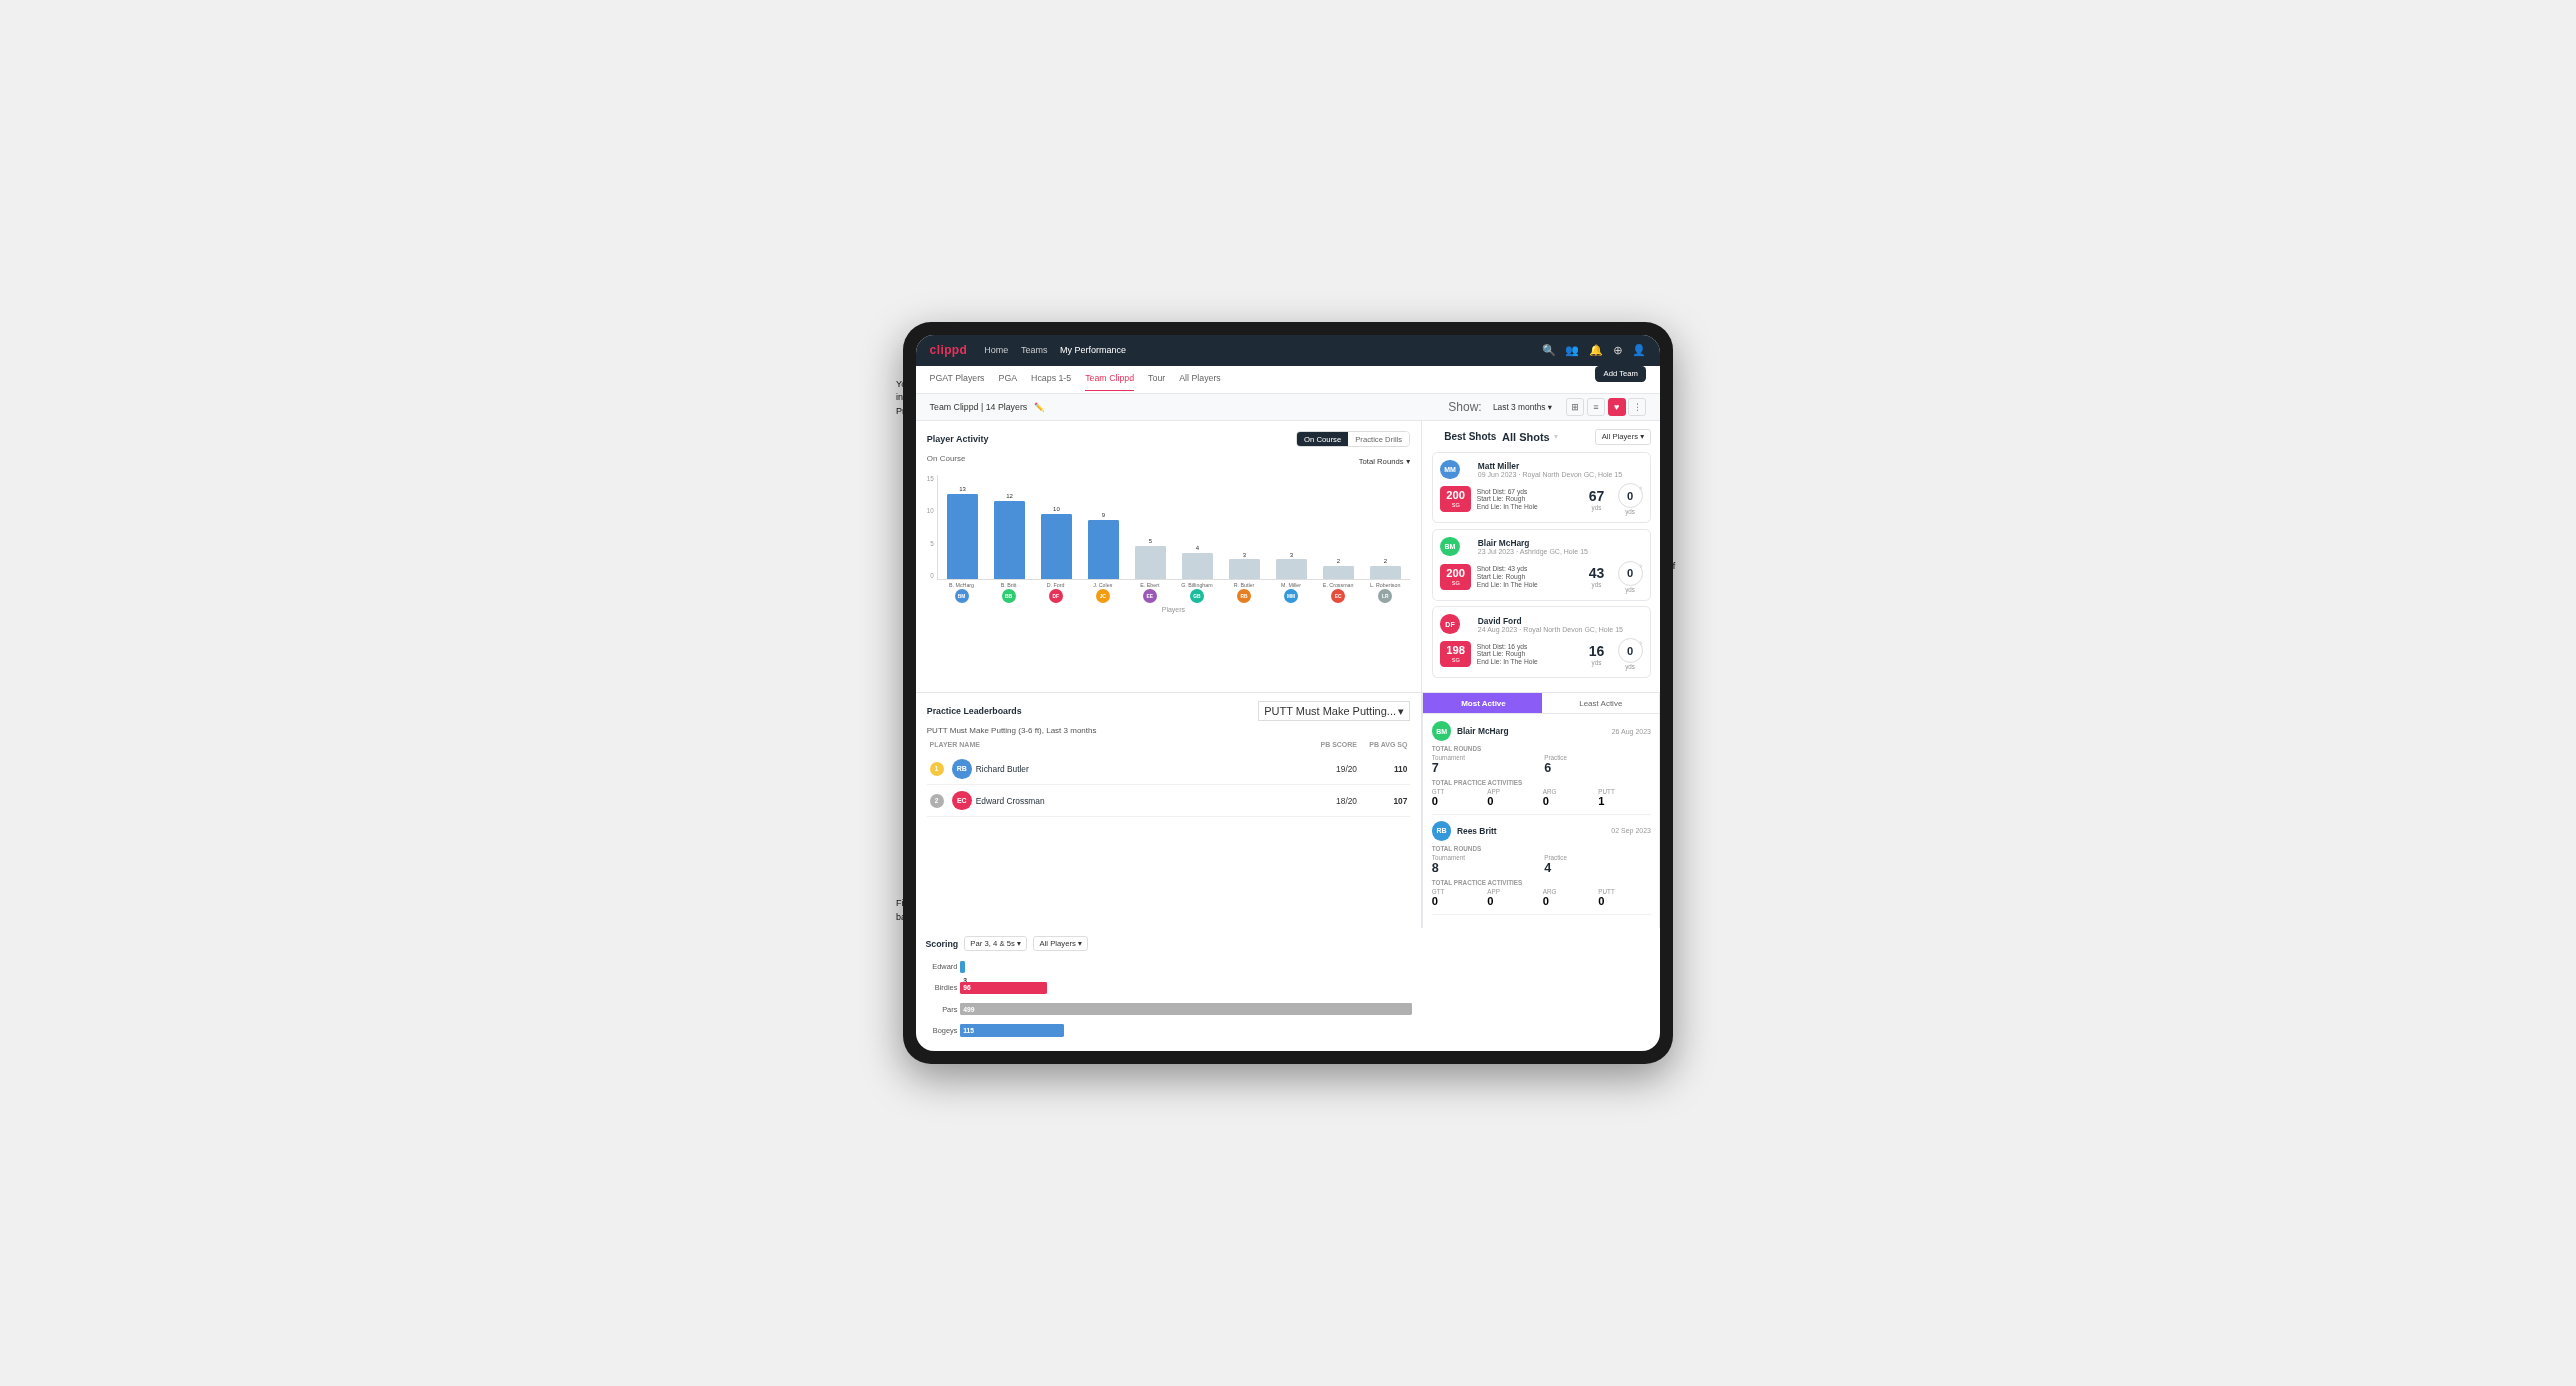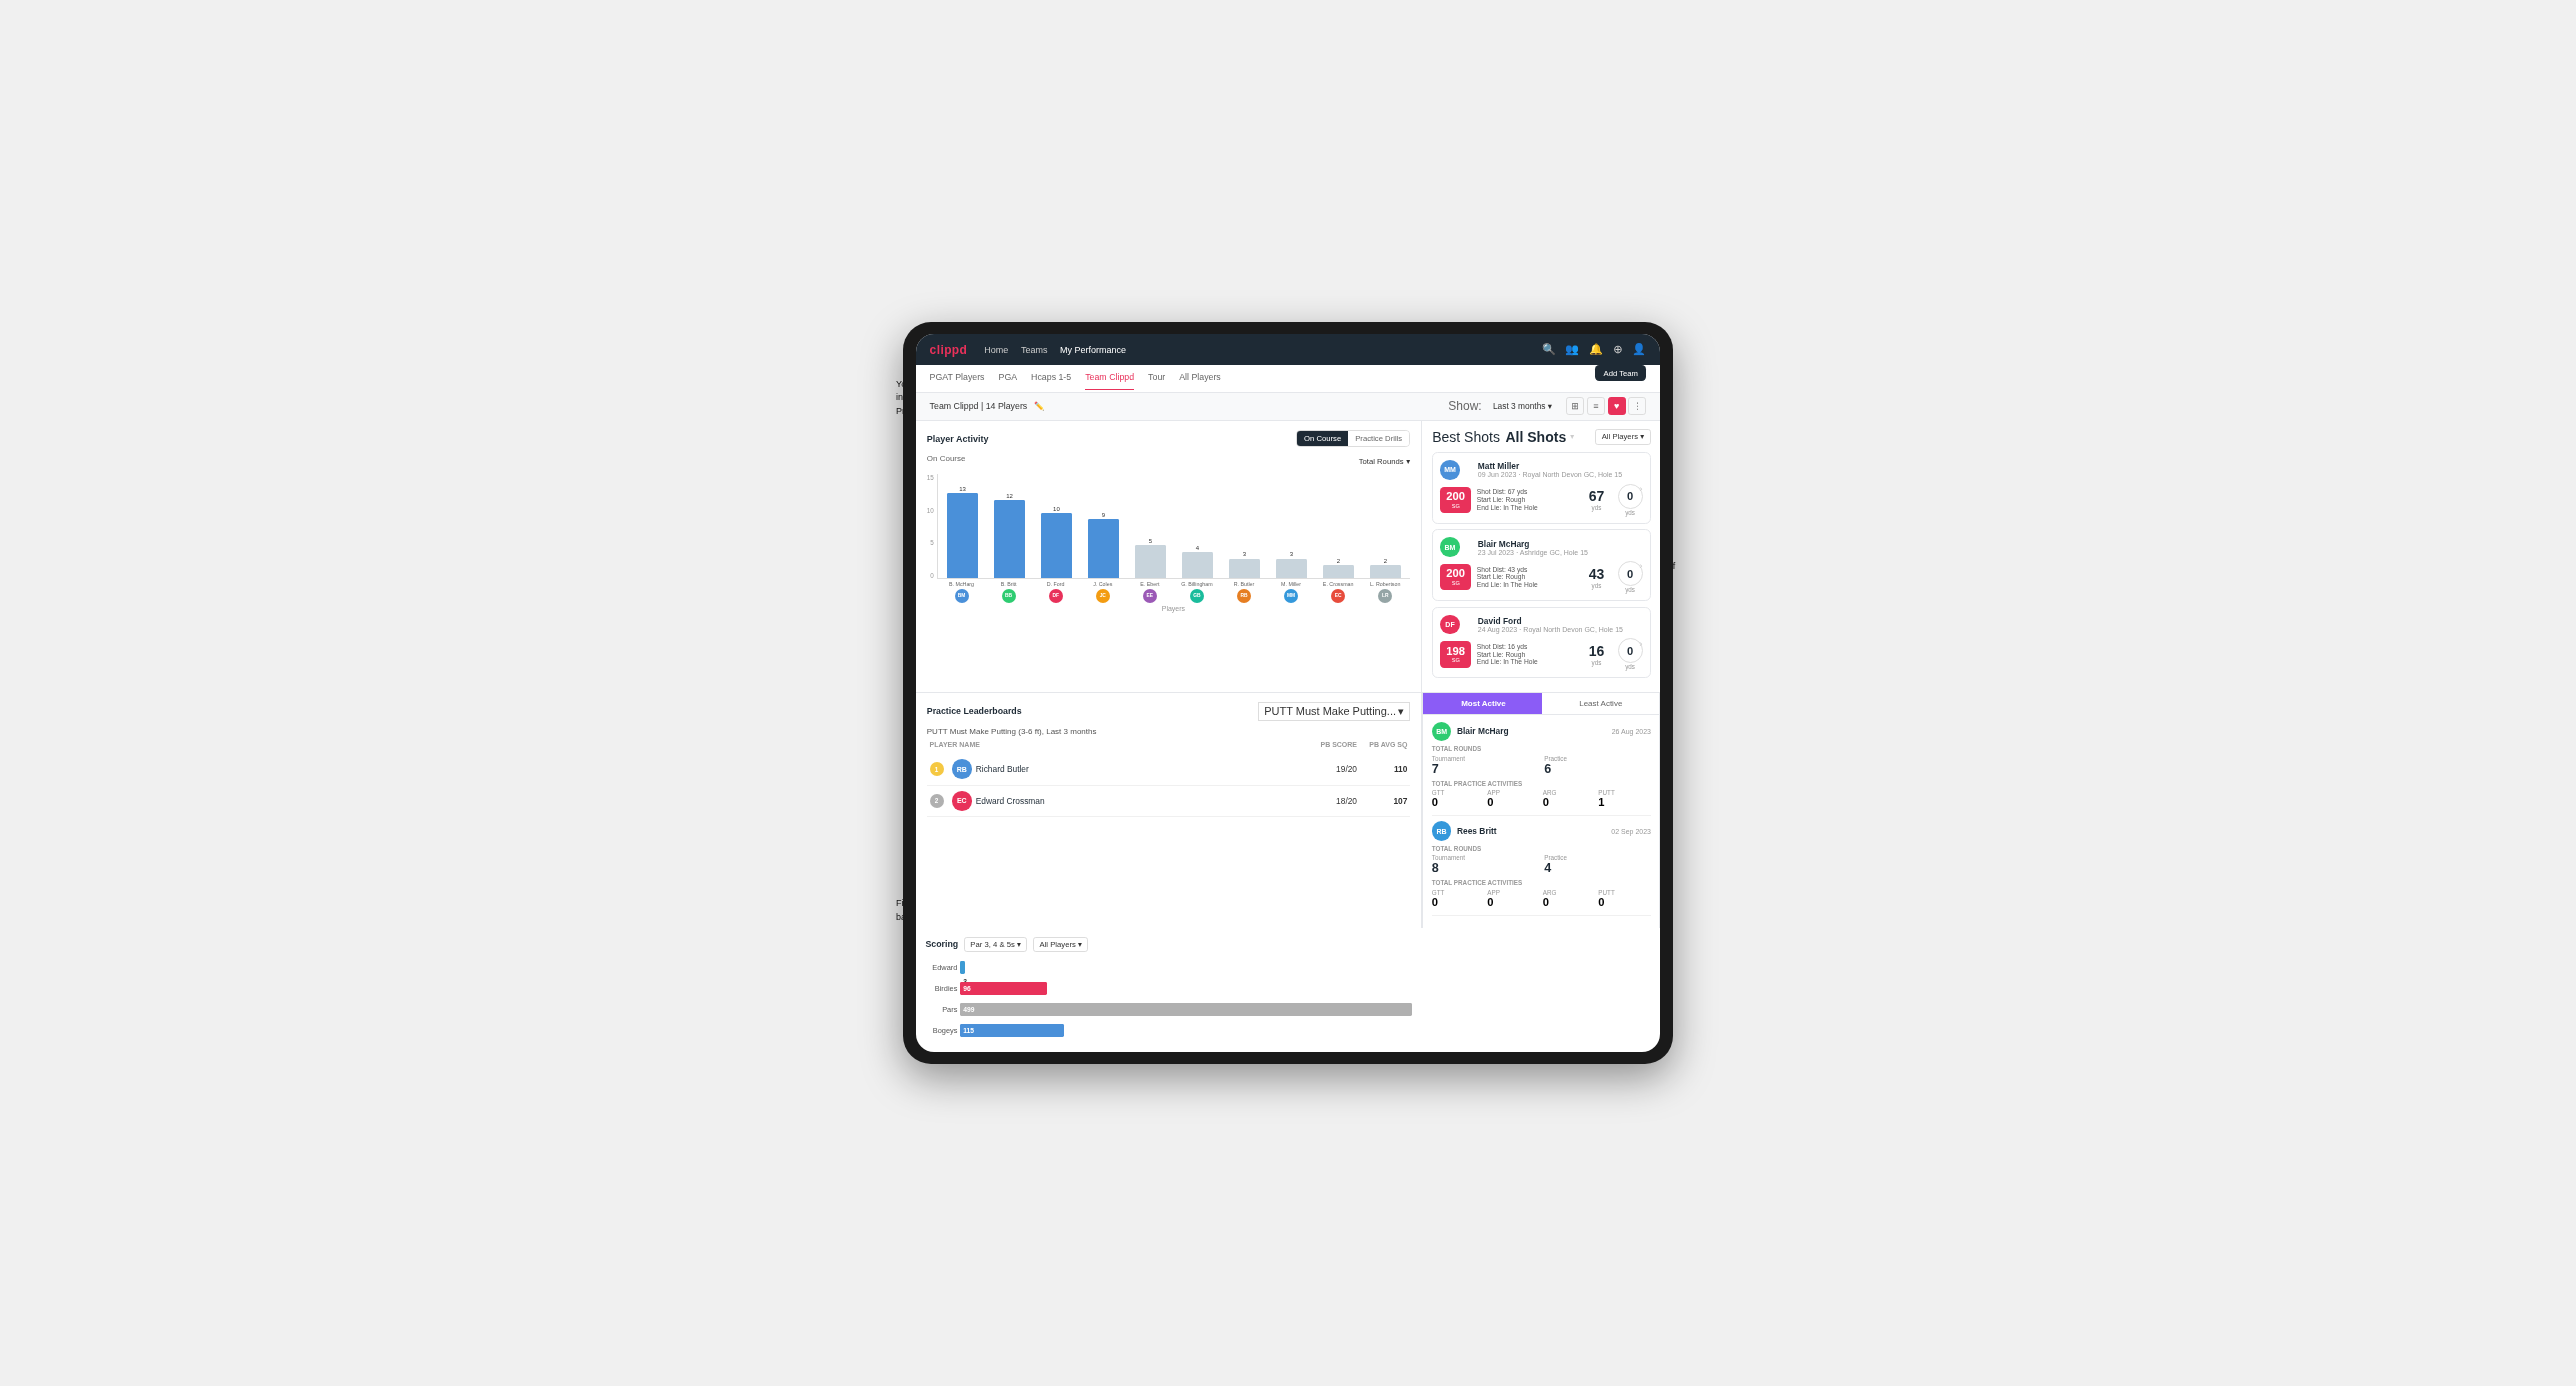--- a/index.html
+++ b/index.html
@@ -299,33 +299,34 @@
     }
 
     .best-shots-header {
       display: flex;
       align-items: center;
       gap: 5.6px;
       margin-bottom: 7px;
     }
 
     .bs-title {
-      font-size: 14px;
-      font-weight: 400;
+      font-size: 10px;
+      font-weight: 700;
       color: #1e2a35;
+      margin-left: 12px;
     }
 
     .bs-tabs {
       display: flex;
       gap: 4.2px;
       align-items: center;
     }
 
     .bs-tab {
-      font-size: 14px;
+      font-size: 11px;
       color: #666;
       cursor: pointer;
     }
 
     .bs-tab.active {
       font-weight: 600;
       color: #1e2a35;
     }
 
     .bs-dropdown {

